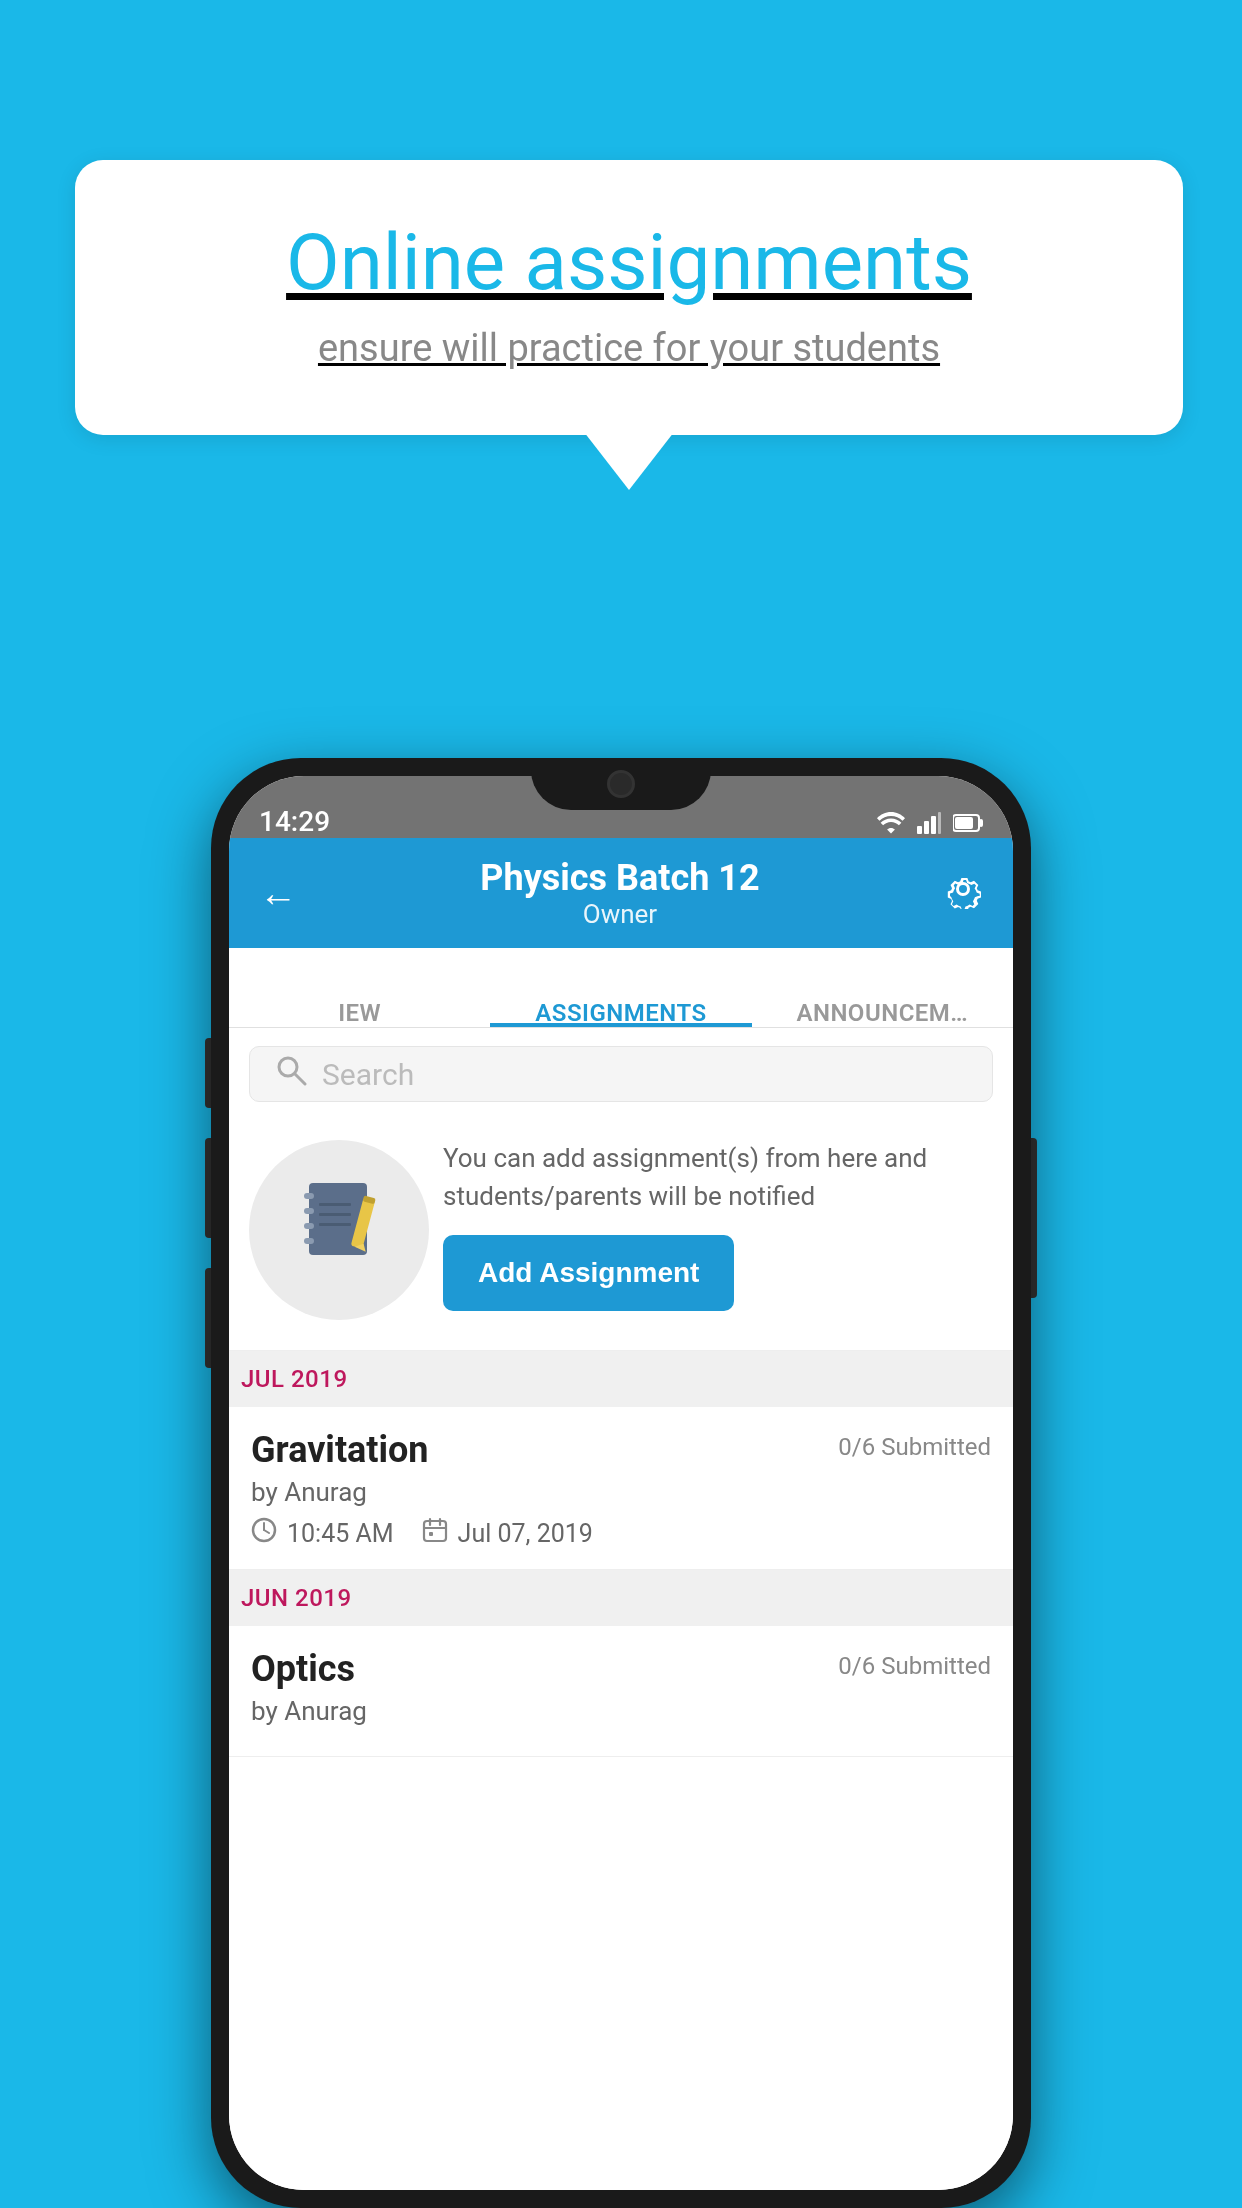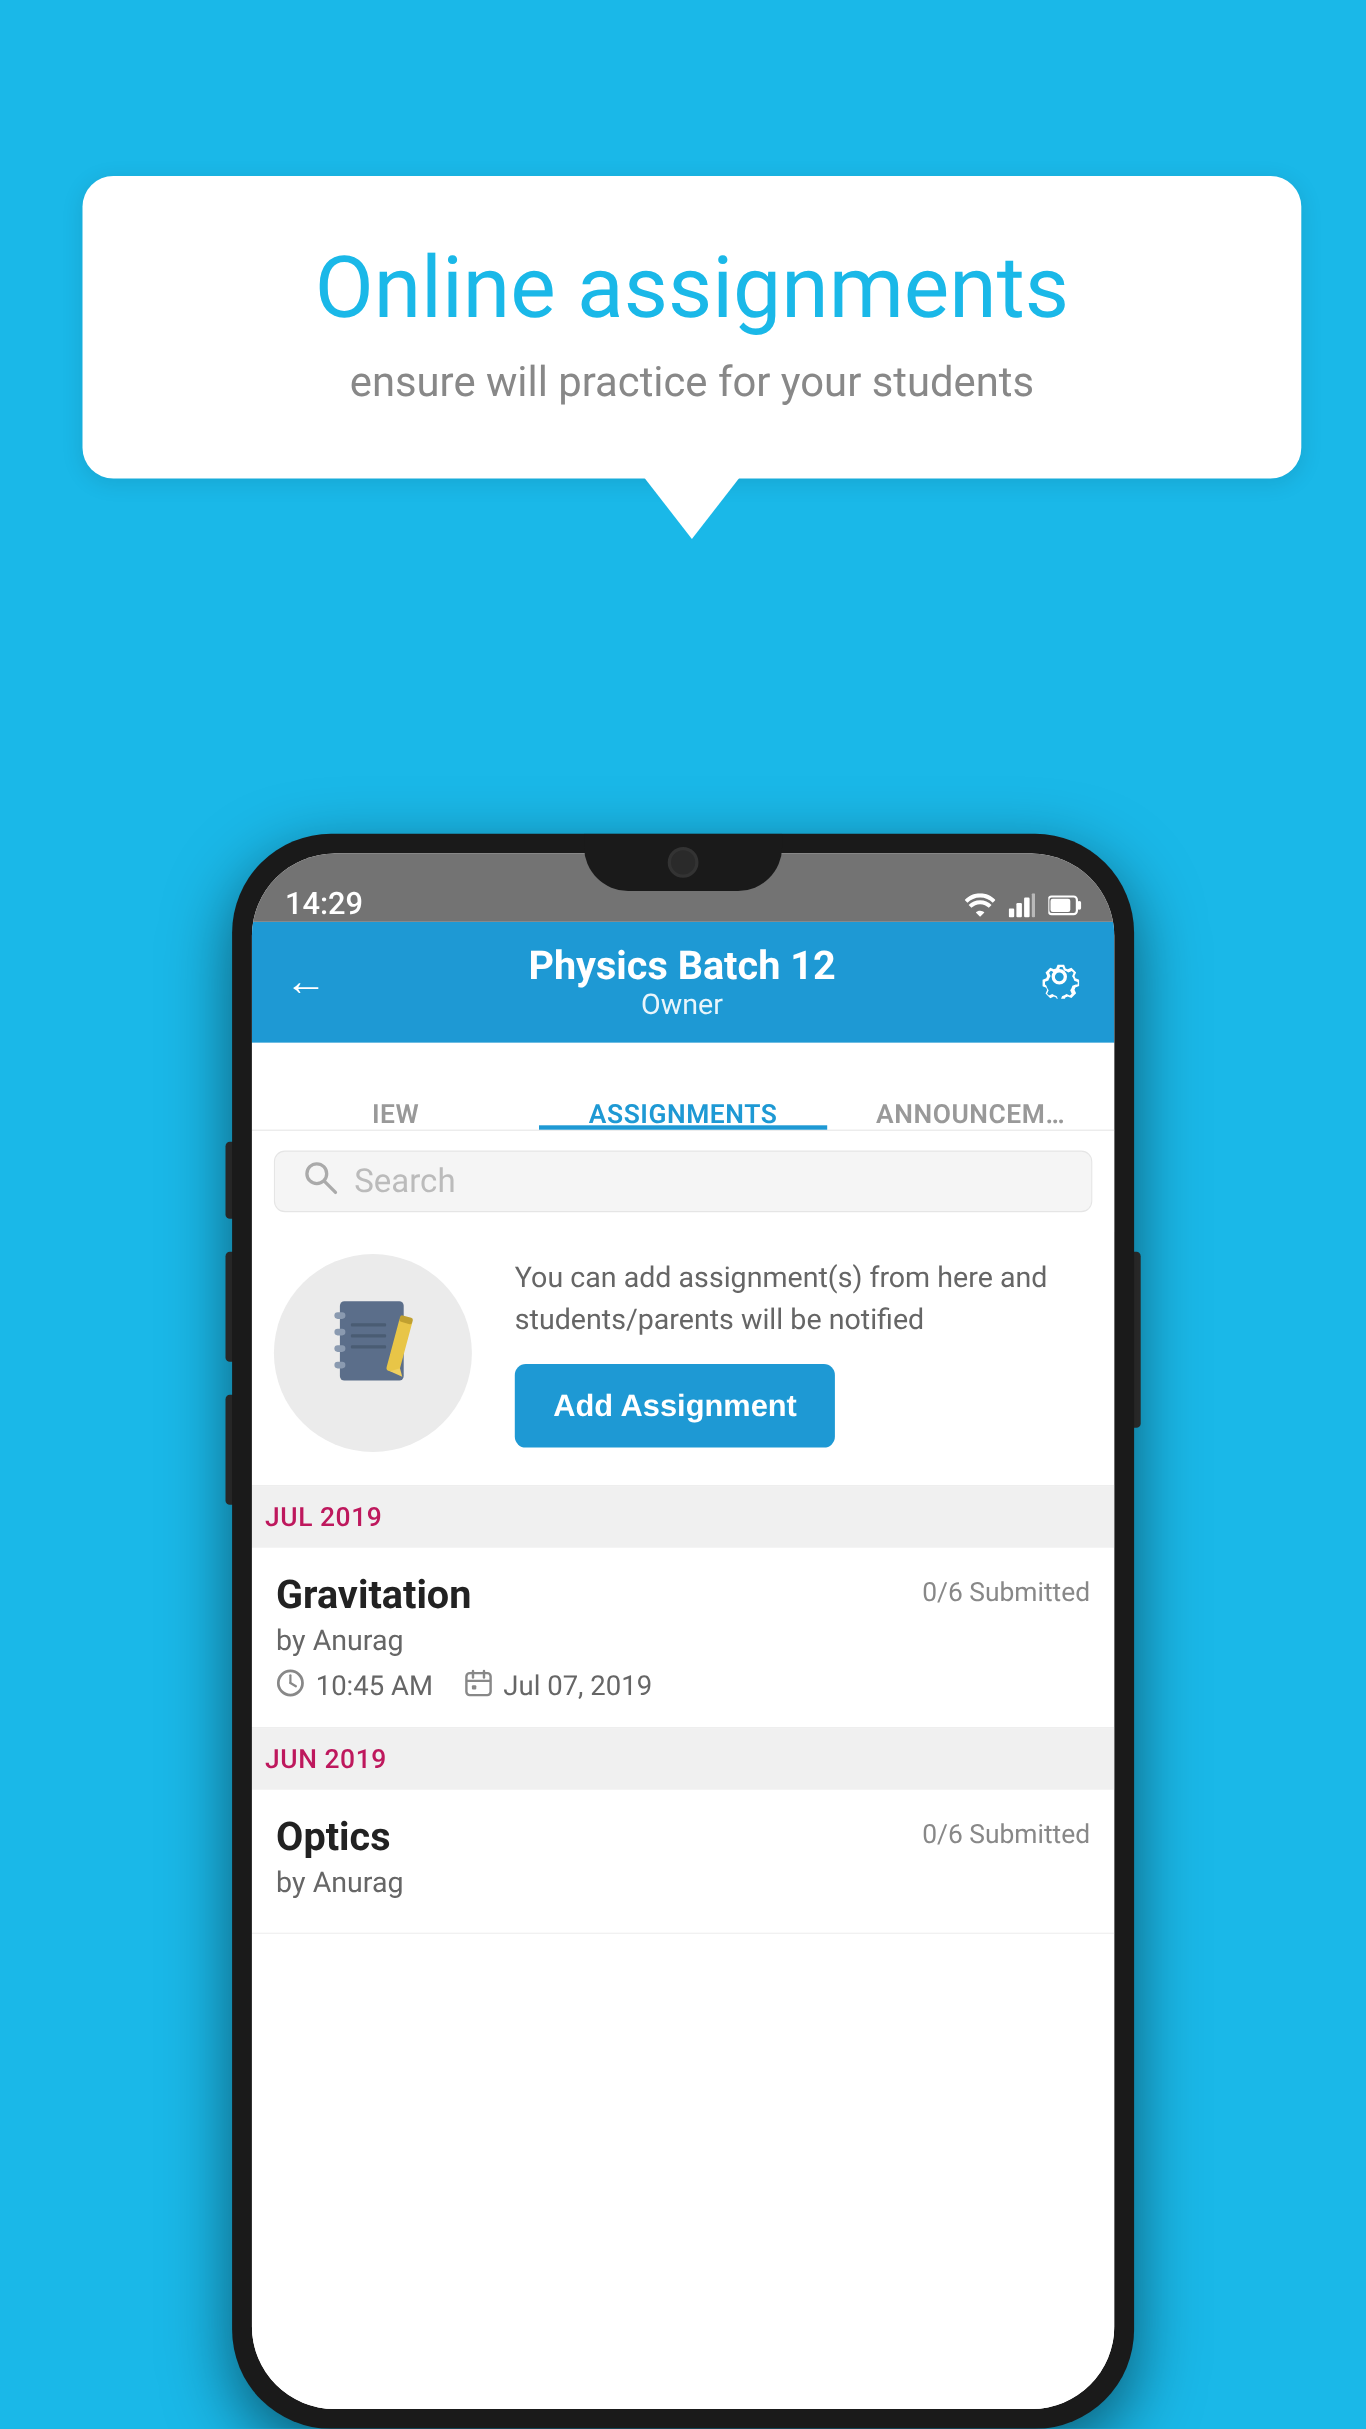--- a/index.html
+++ b/index.html
@@ -13,20 +13,21 @@
       position: relative;
     }
 
     
     .speech-bubble-container {
       position: absolute;
       top: 160px;
       left: 75px;
       right: 59px;
       z-index: 10;
+      text-decoration: underline;
     }
 
     .speech-bubble {
       background: white;
       border-radius: 28px;
       padding: 60px 70px 65px;
       text-align: center;
       position: relative;
       box-shadow: 0 4px 20px rgba(0,0,0,0.1);
     }
@@ -242,22 +243,21 @@
 
     .search-text {
       font-size: 30px;
       color: #bbb;
     }
 
     
     .promo-card {
       padding: 20px 20px 30px;
       display: flex;
-      align-items: center;
-      gap: 39px;
+      gap: 14px;
       border-bottom: 1px solid #eee;
     }
 
     .promo-icon-circle {
       width: 180px;
       height: 180px;
       min-width: 180px;
       background: #ebebeb;
       border-radius: 50%;
       display: flex;

